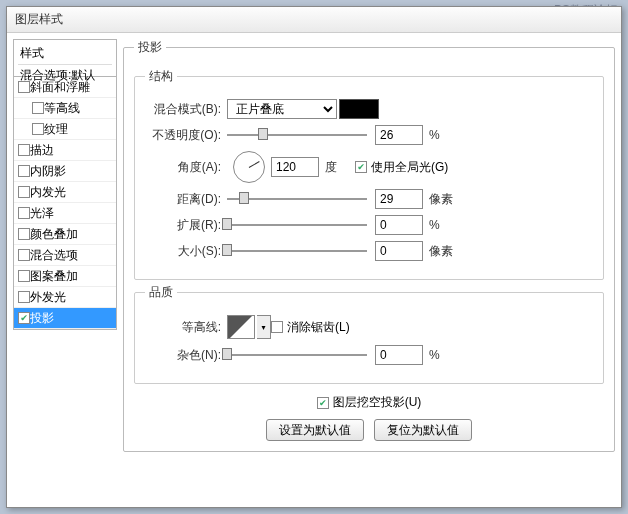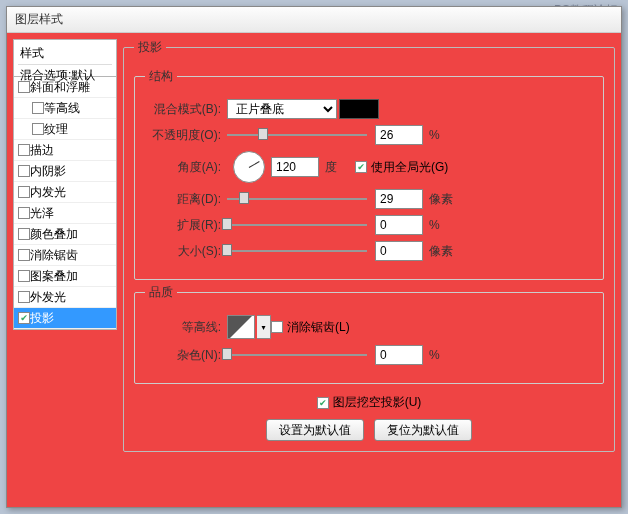--- a/index.html
+++ b/index.html
@@ -1,18 +1,18 @@
 <!DOCTYPE html>
 <html><head>
 <meta charset="utf-8">
 <style>
 * { box-sizing: border-box; margin: 0; padding: 0; font-family: "Microsoft YaHei", SimSun, Arial, sans-serif; font-size: 12px; }
 body { background: #b8c4d4; width: 628px; height: 514px; overflow: hidden; position: relative; }
 .watermark { position: absolute; top: 4px; right: 10px; color: #7a8599; font-size: 11px; text-align: right; line-height: 13px; }
-.dialog { position: absolute; left: 6px; top: 6px; width: 616px; height: 502px; background: #ef4444; border: 1px solid #888; box-shadow: 2px 2px 6px rgba(0,0,0,0.3); }
+.dialog { position: absolute; left: 6px; top: 6px; width: 616px; height: 502px; background: #ffffff; border: 1px solid #888; box-shadow: 2px 2px 6px rgba(0,0,0,0.3); }
 .titlebar { height: 26px; display: flex; align-items: center; padding: 0 8px; background: linear-gradient(#fdfdfd,#eaeaea); border-bottom: 1px solid #ccc; }
 .titlebar span { font-size: 12px; color: #333; }
 .content { display: flex; padding: 6px; gap: 6px; height: calc(100% - 26px); }
 .left-panel { width: 104px; }
 .styles-header { background: #fff; border: 1px solid #b5b5b5; height: 38px; padding: 3px 4px; }
 .styles-header .h1 { padding: 2px 2px; }
 .styles-header .h2 { padding: 2px 2px; border-top: 1px solid #ddd; }
 .styles-list { border: 1px solid #b5b5b5; border-top: none; background: #fff; }
 .style-item { display: flex; align-items: center; height: 21px; padding: 0 4px; border-bottom: 1px solid #eee; cursor: default; }
 .style-item.indent { padding-left: 18px; }
@@ -95,21 +95,21 @@
           <div class="style-item">
             <span class="chk"></span>
             <span>光泽</span>
           </div>
           <div class="style-item">
             <span class="chk"></span>
             <span>颜色叠加</span>
           </div>
           <div class="style-item">
             <span class="chk"></span>
-            <span>消除锯齿</span>
+            <span>混合选项</span>
           </div>
           <div class="style-item">
             <span class="chk"></span>
             <span>图案叠加</span>
           </div>
           <div class="style-item">
             <span class="chk"></span>
             <span>外发光</span>
           </div>
           <div class="style-item selected">

